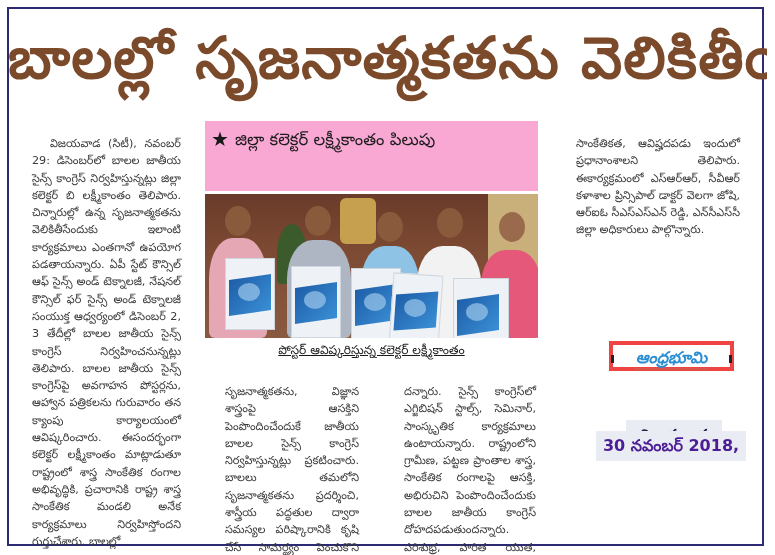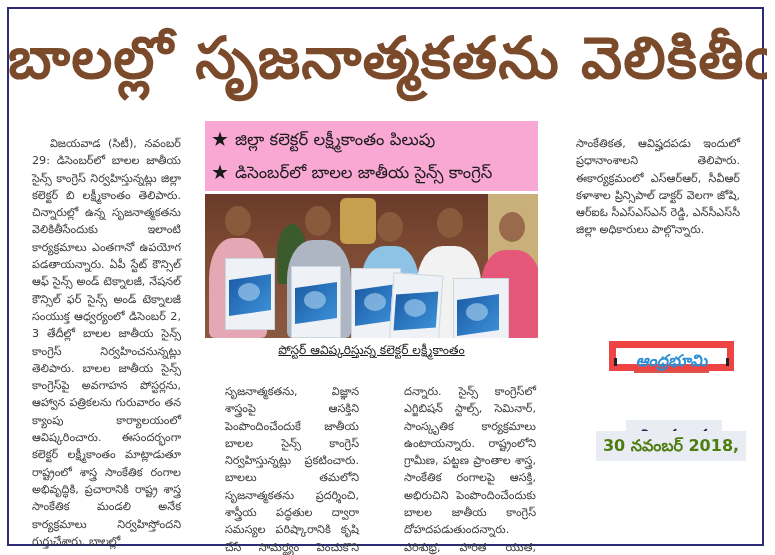--- a/index.html
+++ b/index.html
@@ -46,63 +46,60 @@
     .poster::after { content: ""; position: absolute; left: 12px; top: 24px; width: 22px; height: 18px; border-radius: 50%; background: #9cc7ea; opacity: .7; }
     .caption {
       position: absolute; left: 205px; top: 341px; width: 333px; text-align: center;
       font-size: 12.2px; color: #1a1a1a; line-height: 18px; text-decoration: underline;
     }
     .col-2 { left: 207px; top: 365px; width: 170px; }
     .col-3 { left: 386px; top: 365px; width: 168px; }
     .col-4 { left: 558px; top: 117px; width: 200px; }
     .masthead {
       position: absolute; left: 609px; top: 341px; width: 125px; height: 30px;
-      box-sizing: border-box; border: 7px solid #ef4444; background: #fff;
+      box-sizing: border-box; border: 4px solid #ef4444; background: #fff;
       text-align: center;
     }
     .masthead .bar { position: absolute; top: 10px; width: 3px; height: 8px; background: #222; }
     .masthead .bar.l { left: -2px; }
     .masthead .bar.r { right: -2px; }
     .masthead-text {
       display: inline-block; margin-top: 3px; color: #2b8fd3; font-weight: bold;
       font-size: 16px; line-height: 20px; border-bottom: 2px solid #d9574a; padding: 0 2px;
       font-style: italic;
     }
     .city-badge {
       position: absolute; left: 626px; top: 384px; width: 96px; height: 30px;
       background: #e9edf3; color: #1e1e4a; font-weight: bold; font-size: 15px; line-height: 30px;
       text-align: center;
       margin-top: 36px;
     }
     .date-badge {
       position: absolute; left: 596px; top: 431px; width: 150px; height: 30px;
-      background: #e9edf3; color: #4d7c0f; font-weight: bold; font-size: 16px; line-height: 30px;
+      background: #e9edf3; color: #4c1d95; font-weight: bold; font-size: 16px; line-height: 30px;
       text-align: center; white-space: nowrap;
     }
   </style>
 </head>
 <body>
 
 <div class="clip-frame"></div>
 
 <div class="headline">బాలల్లో సృజనాత్మకతను వెలికితీయాలి</div>
 
 <div class="col col-1">
   <p class="dateline">
     <span>విజయవాడ (సిటీ), నవంబర్ 29:</span>
     <span>డిసెంబర్‌లో బాలల జాతీయ సైన్స్ కాంగ్రెస్ నిర్వహిస్తున్నట్లు జిల్లా కలెక్టర్ బి లక్ష్మీకాంతం తెలిపారు. చిన్నారుల్లో ఉన్న సృజనాత్మకతను వెలికితీసేందుకు ఇలాంటి కార్యక్రమాలు ఎంతగానో ఉపయోగ పడతాయన్నారు. ఏపీ స్టేట్ కౌన్సిల్ ఆఫ్ సైన్స్ అండ్ టెక్నాలజీ, నేషనల్ కౌన్సిల్ ఫర్ సైన్స్ అండ్ టెక్నాలజీ సంయుక్త ఆధ్వర్యంలో డిసెంబర్ 2, 3 తేదీల్లో బాలల జాతీయ సైన్స్ కాంగ్రెస్ నిర్వహించనున్నట్లు తెలిపారు. బాలల జాతీయ సైన్స్ కాంగ్రెస్‌పై అవగాహన పోస్టర్లను, ఆహ్వాన పత్రికలను గురువారం తన క్యాంపు కార్యాలయంలో ఆవిష్కరించారు. ఈసందర్భంగా కలెక్టర్ లక్ష్మీకాంతం మాట్లాడుతూ రాష్ట్రంలో శాస్త్ర సాంకేతిక రంగాల అభివృద్ధికి, ప్రచారానికి రాష్ట్ర శాస్త్ర సాంకేతిక మండలి అనేక కార్యక్రమాలు నిర్వహిస్తోందని గుర్తుచేశారు. బాలల్లో</span>
   </p>
 </div>
 
 <div class="subhead-box">
   <div class="subhead-line">
     <span class="star">★</span><span>జిల్లా కలెక్టర్ లక్ష్మీకాంతం పిలుపు</span>
-  </div>
-  <div class="subhead-line">
-    <span class="star">★</span><span>డిసెంబర్‌లో బాలల జాతీయ సైన్స్ కాంగ్రెస్</span>
   </div>
 </div>
 
 <div class="photo">
   <div class="wall-right"></div>
   <div class="plant"></div>
   <div class="emblem"></div>
 
   <div class="person" style="left:4px;top:44px;width:58px;height:100px;background:#e6a7b5;"></div>
   <div class="head" style="left:20px;top:12px;"></div>

